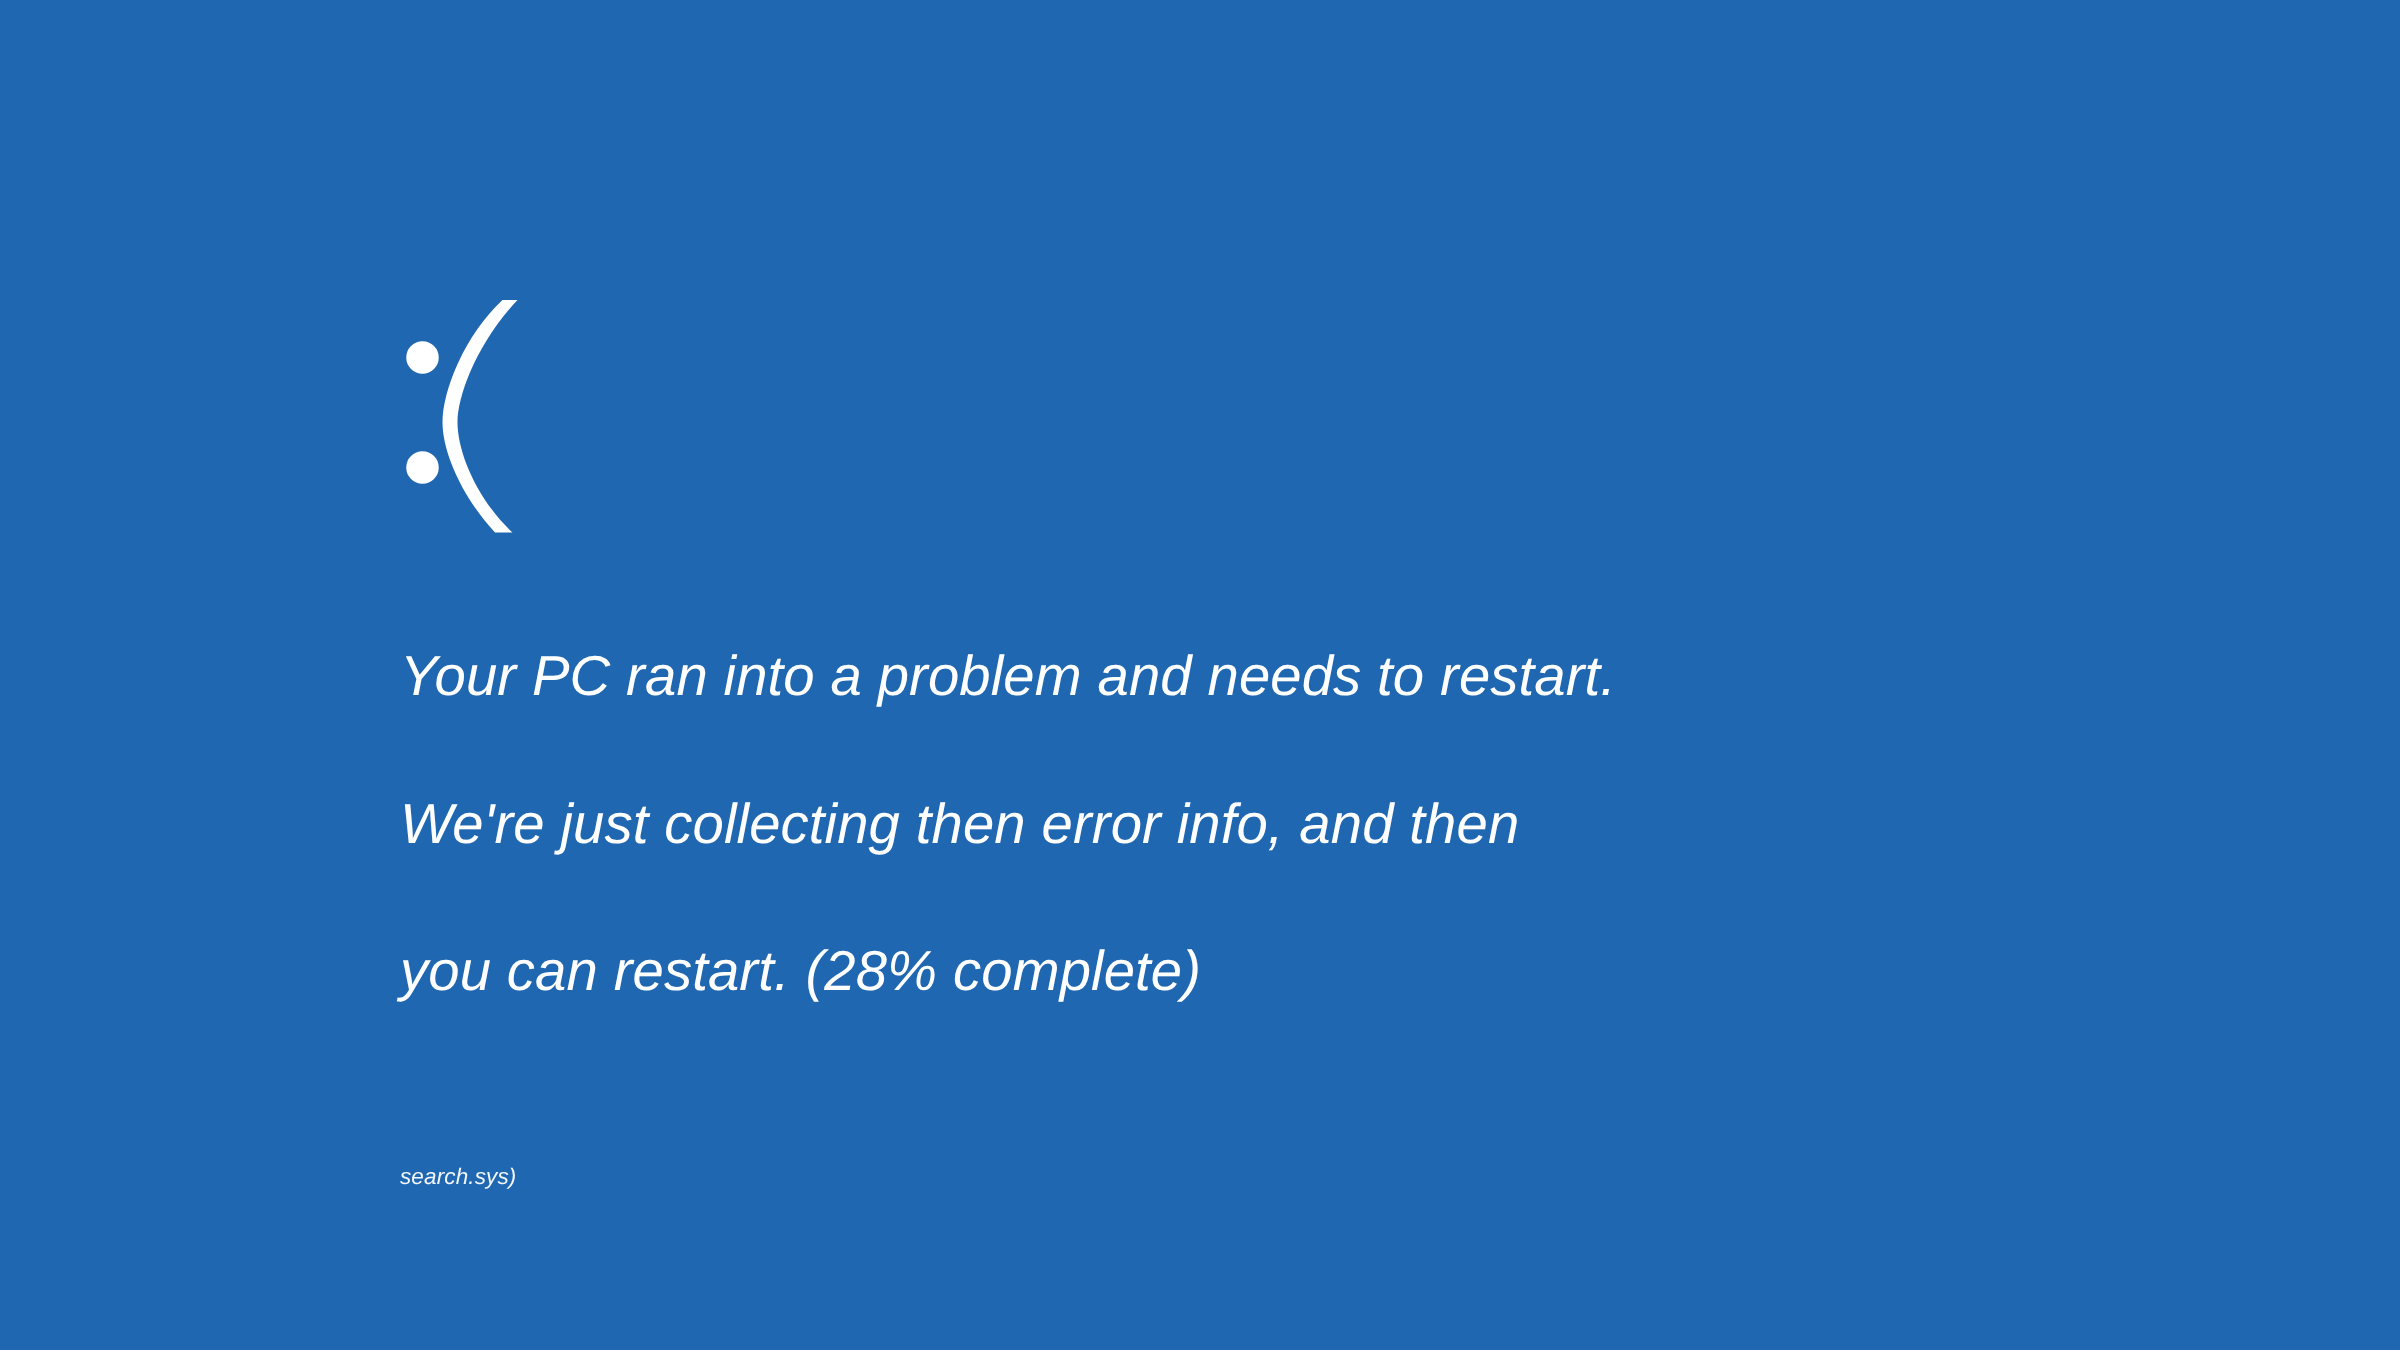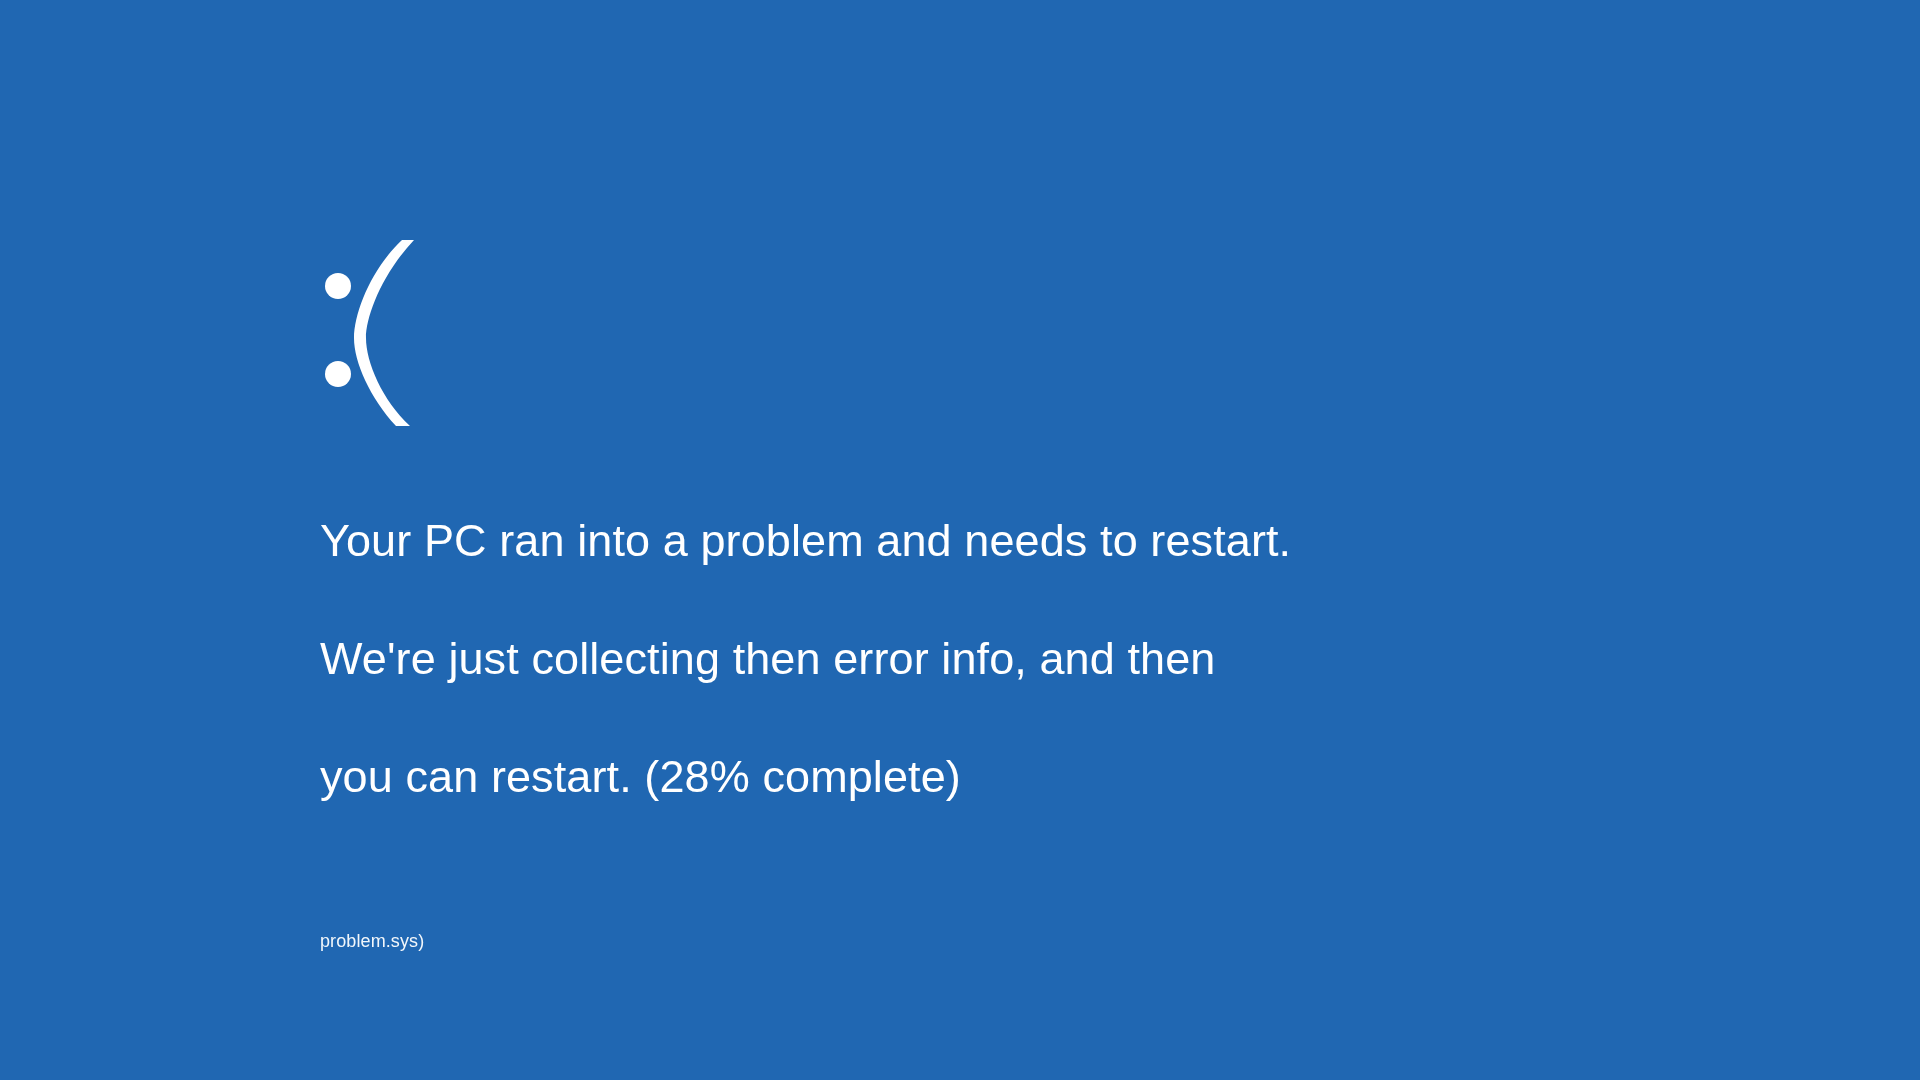--- a/index.html
+++ b/index.html
@@ -15,20 +15,21 @@
     background: #2067b2;
     font-family: "Liberation Sans", sans-serif;
     -webkit-font-smoothing: antialiased;
   }
 
   #bsod-screen {
     position: relative;
     width: 1920px;
     height: 1036px;
     background: #2067b2;
+    font-style: italic;
   }
 
   
   #bsod-content {
     position: absolute;
     left: 320px;
     top: 238px;
     width: 1180px;
   }
 
@@ -111,18 +112,18 @@
     </div>
 
     <div id="headline">
       <span class="headline-line">Your PC ran into a problem and needs to restart.</span>
       <span class="headline-line">We're just collecting then error info, and then</span>
       <span class="headline-line">you can restart. (28% complete)</span>
     </div>
 
     <div id="detail-block">
       <p id="detail-text">
-        <span class="detail-line">problem.sys)</span>
+        <span class="detail-line">search.sys)</span>
       </p>
     </div>
 
   </div>
 </div>
 
 </body></html>

